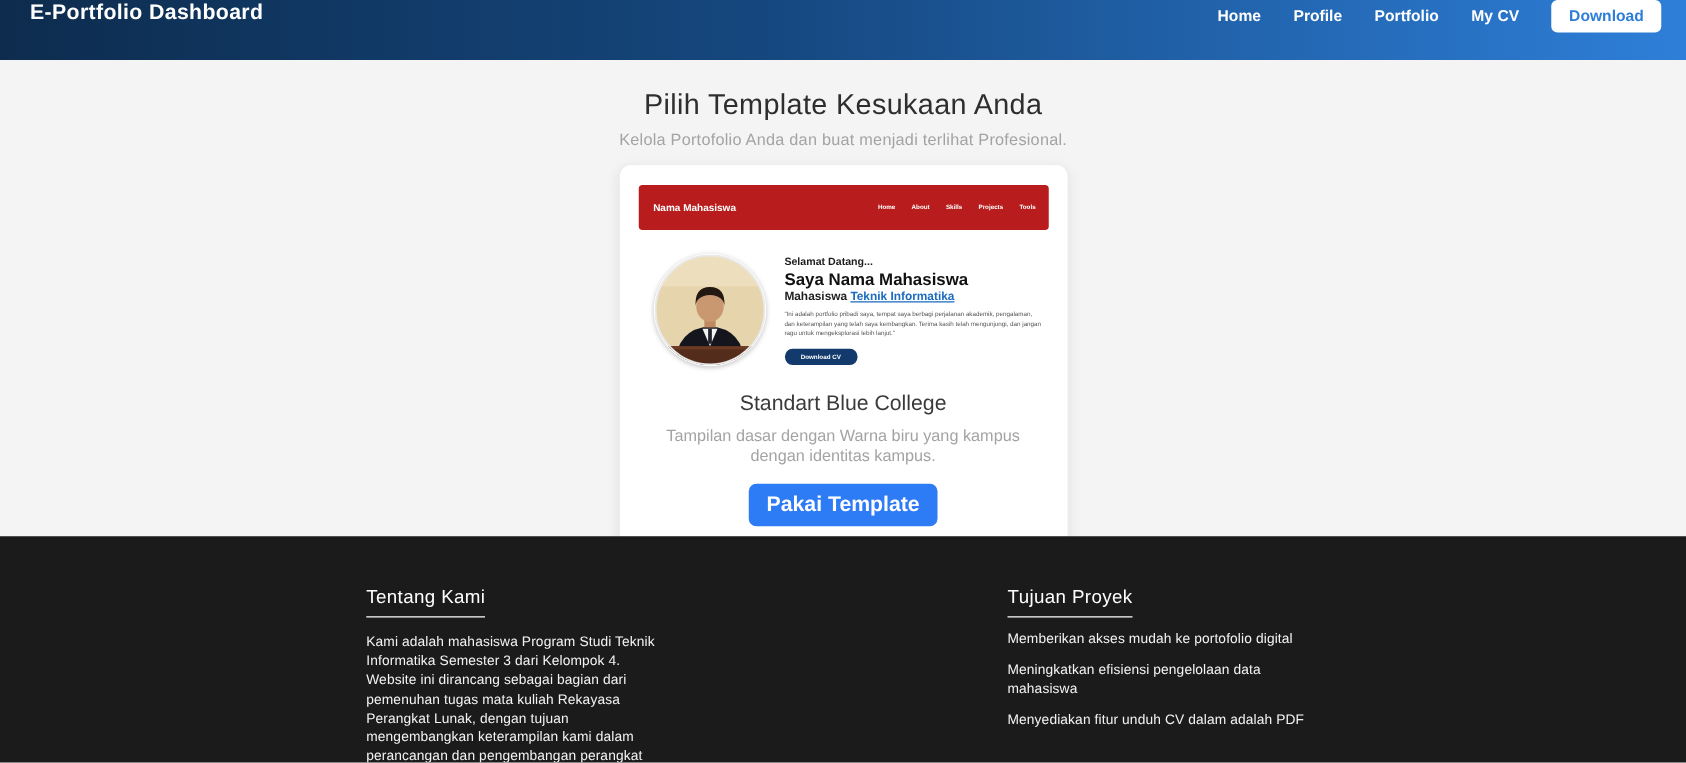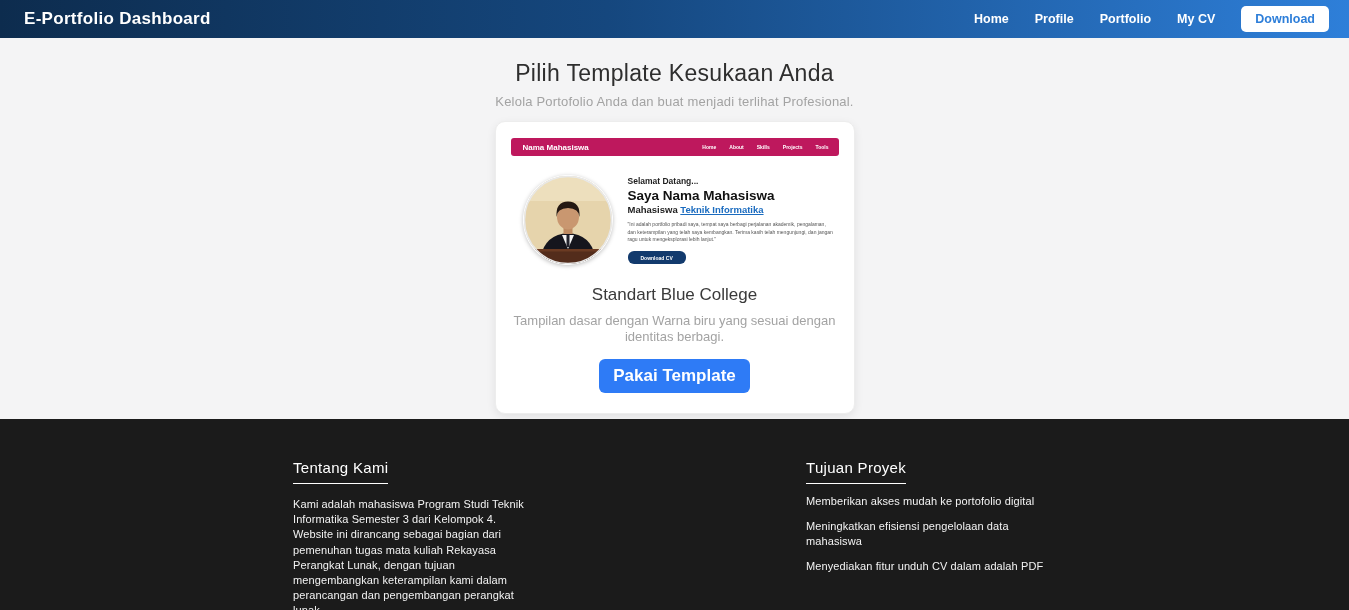--- a/index.html
+++ b/index.html
@@ -6,24 +6,24 @@
   html, body { width: 1349px; height: 610px; }
   body {
     font-family: "Liberation Sans", sans-serif;
     background: #f4f4f5;
     overflow: hidden;
     -webkit-font-smoothing: antialiased;
   }
 
   
   .navbar {
-    height: 38px;
+    height: 48px;
     background: linear-gradient(90deg, #0d2c4e 0%, #15477e 45%, #2e7fd9 100%);
     display: flex;
-    align-items: center;
+    align-items: flex-start;
     padding: 0 20px 0 24px;
   }
   .brand {
     color: #ffffff;
     font-size: 17px;
     font-weight: bold;
     letter-spacing: .3px;
   }
   .nav-right {
     margin-left: auto;
@@ -75,22 +75,22 @@
     width: 360px;
     margin: 12px auto 0;
     background: #ffffff;
     border: 1px solid #ededed;
     border-radius: 10px;
     box-shadow: 0 3px 10px rgba(0,0,0,.08);
     padding: 16px 15px 20px;
     text-align: center;
   }
   .mini-navbar {
-    background: #be185d;
-    height: 18px;
+    background: #b91c1c;
+    height: 36px;
     border-radius: 3px;
     display: flex;
     align-items: center;
     padding: 0 10px 0 12px;
   }
   .mini-brand {
     color: #ffffff;
     font-size: 8px;
     font-weight: bold;
   }
@@ -263,21 +263,21 @@
           <div class="hero-greeting">Selamat Datang...</div>
           <div class="hero-name">Saya Nama Mahasiswa</div>
           <div class="hero-role"><span>Mahasiswa </span><span class="highlight">Teknik Informatika</span></div>
           <div class="hero-bio">"Ini adalah portfolio pribadi saya, tempat saya berbagi perjalanan akademik, pengalaman, dan keterampilan yang telah saya kembangkan. Terima kasih telah mengunjungi, dan jangan ragu untuk mengeksplorasi lebih lanjut."</div>
           <span class="mini-cv-btn">Download CV</span>
         </div>
       </div>
     </div>
 
     <div class="card-title">Standart Blue College</div>
-    <p class="card-desc">Tampilan dasar dengan Warna biru yang sesuai dengan identitas berbagi.</p>
+    <p class="card-desc">Tampilan dasar dengan Warna biru yang kampus dengan identitas kampus.</p>
     <button class="use-btn">Pakai Template</button>
   </div>
 </main>
 
 <footer class="footer">
   <div class="footer-container">
     <div class="f-col-about">
       <span class="f-title">Tentang Kami</span>
       <p class="f-body">Kami adalah mahasiswa Program Studi Teknik Informatika Semester 3 dari Kelompok 4. Website ini dirancang sebagai bagian dari pemenuhan tugas mata kuliah Rekayasa Perangkat Lunak, dengan tujuan mengembangkan keterampilan kami dalam perancangan dan pengembangan perangkat lunak.</p>
     </div>

